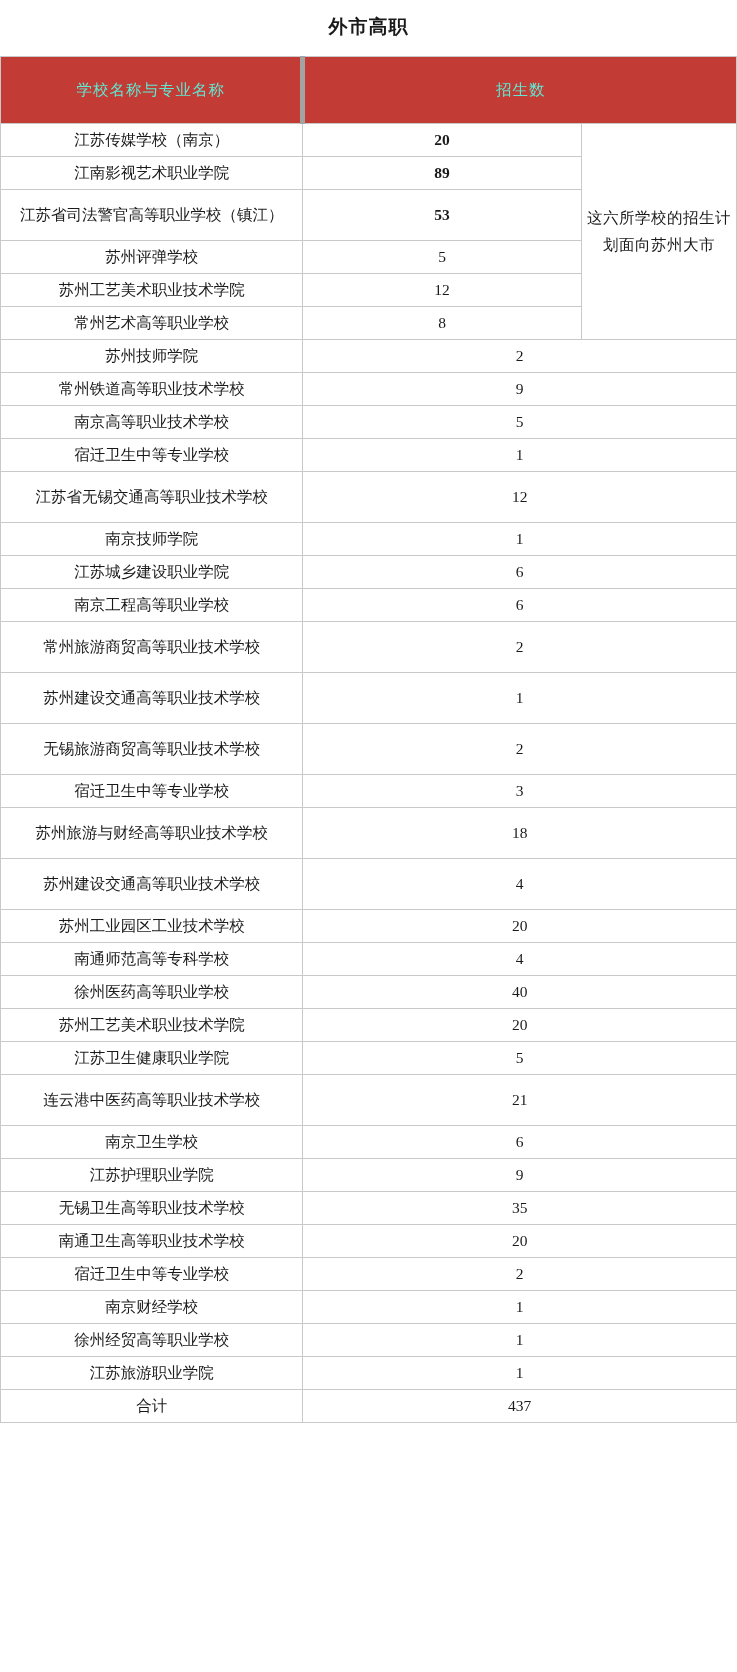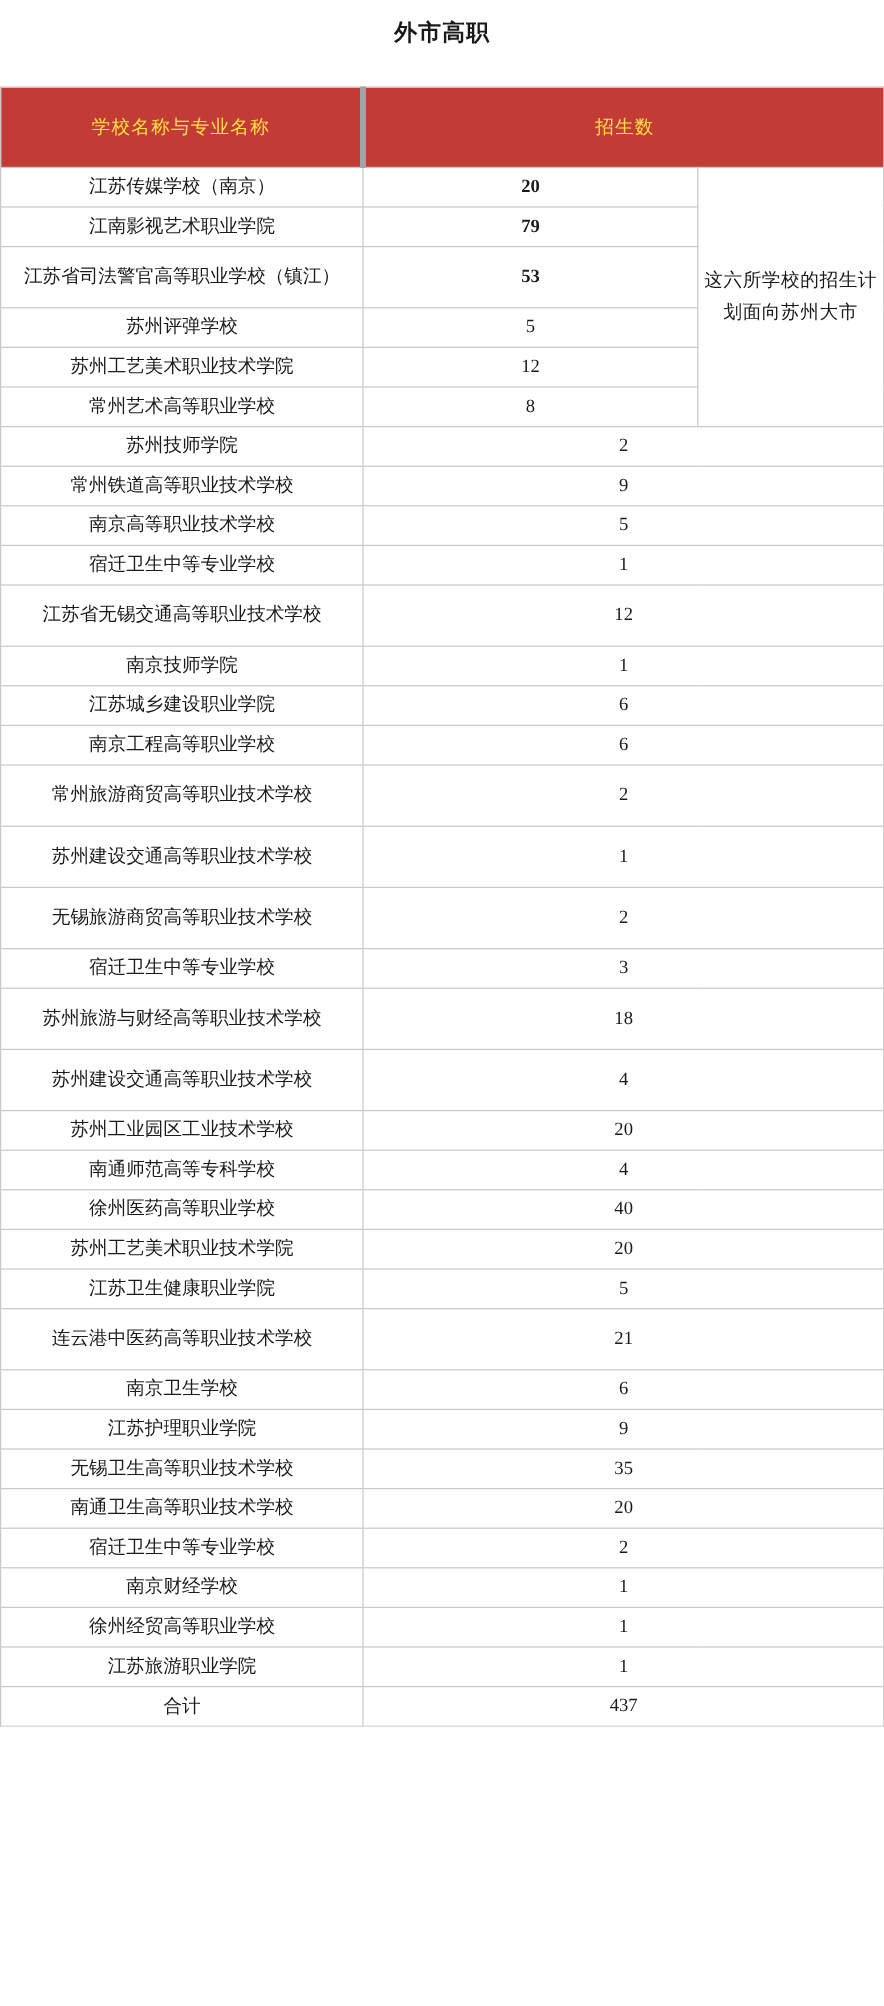--- a/index.html
+++ b/index.html
@@ -13,39 +13,39 @@
     color: #1a1a1a;
   }
   .page {
     width: 737px;
     box-sizing: border-box;
   }
   .title {
     text-align: center;
     font-size: 19px;
     font-weight: bold;
-    padding: 14px 0 32px 0;
+    padding: 14px 0 16px 0;
     letter-spacing: 1px;
     font-family: "Liberation Sans", sans-serif;
   }
   table.sheet {
     border-collapse: collapse;
     width: 737px;
     table-layout: fixed;
   }
   table.sheet td, table.sheet th {
     border: 1px solid #c9c9c9;
     font-size: 15.5px;
     text-align: center;
     vertical-align: middle;
     padding: 0;
   }
   .hdr th {
     background: #c23b35;
-    color: #fde047;
+    color: #5eead4;
     height: 66px;
     font-weight: normal;
     font-size: 16px;
     letter-spacing: 1px;
     border: 1px solid #c23b35;
   }
   .hdr th.sep-left {
     border-left: 5px solid #a3a3a3;
   }
   .col-school { width: 302px; }
@@ -92,21 +92,21 @@
       </tr>
     </thead>
     <tbody id="tbody">
         <tr class="row">
           <td class="school">江苏传媒学校（南京）</td>
           <td class="count bold">20</td>
           <td class="note" rowspan="6">这六所学校的招生计划面向苏州大市</td>
         </tr>
         <tr class="row">
           <td class="school">江南影视艺术职业学院</td>
-          <td class="count bold">79</td>
+          <td class="count bold">89</td>
         </tr>
         <tr class="row tall">
           <td class="school two-line">江苏省司法警官高等职业学校（镇江）</td>
           <td class="count bold">53</td>
         </tr>
         <tr class="row">
           <td class="school">苏州评弹学校</td>
           <td class="count">5</td>
         </tr>
         <tr class="row">

